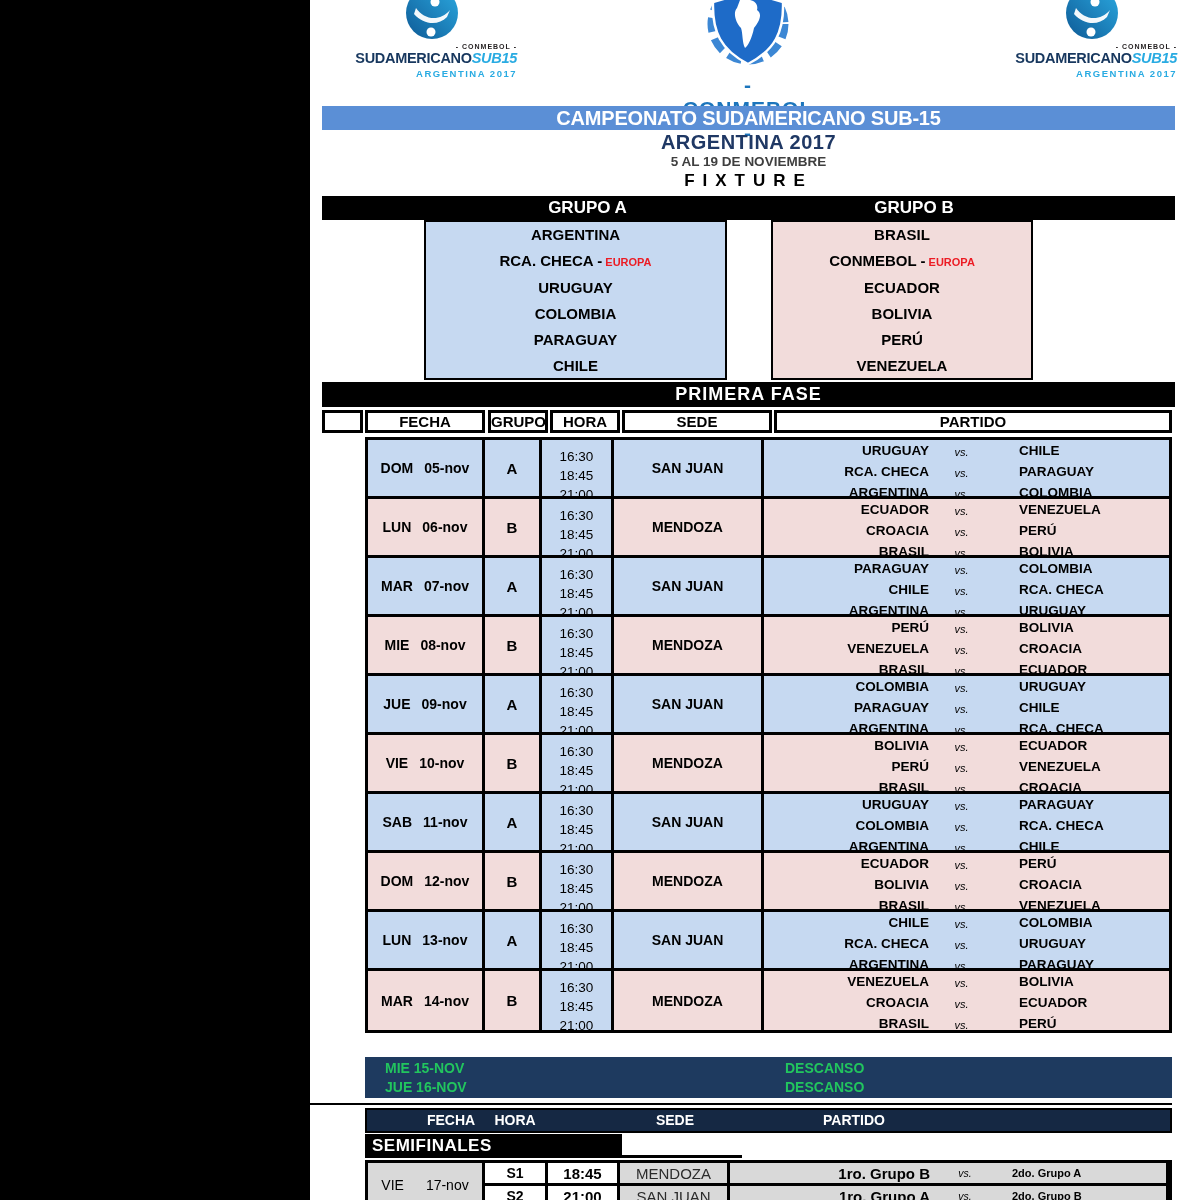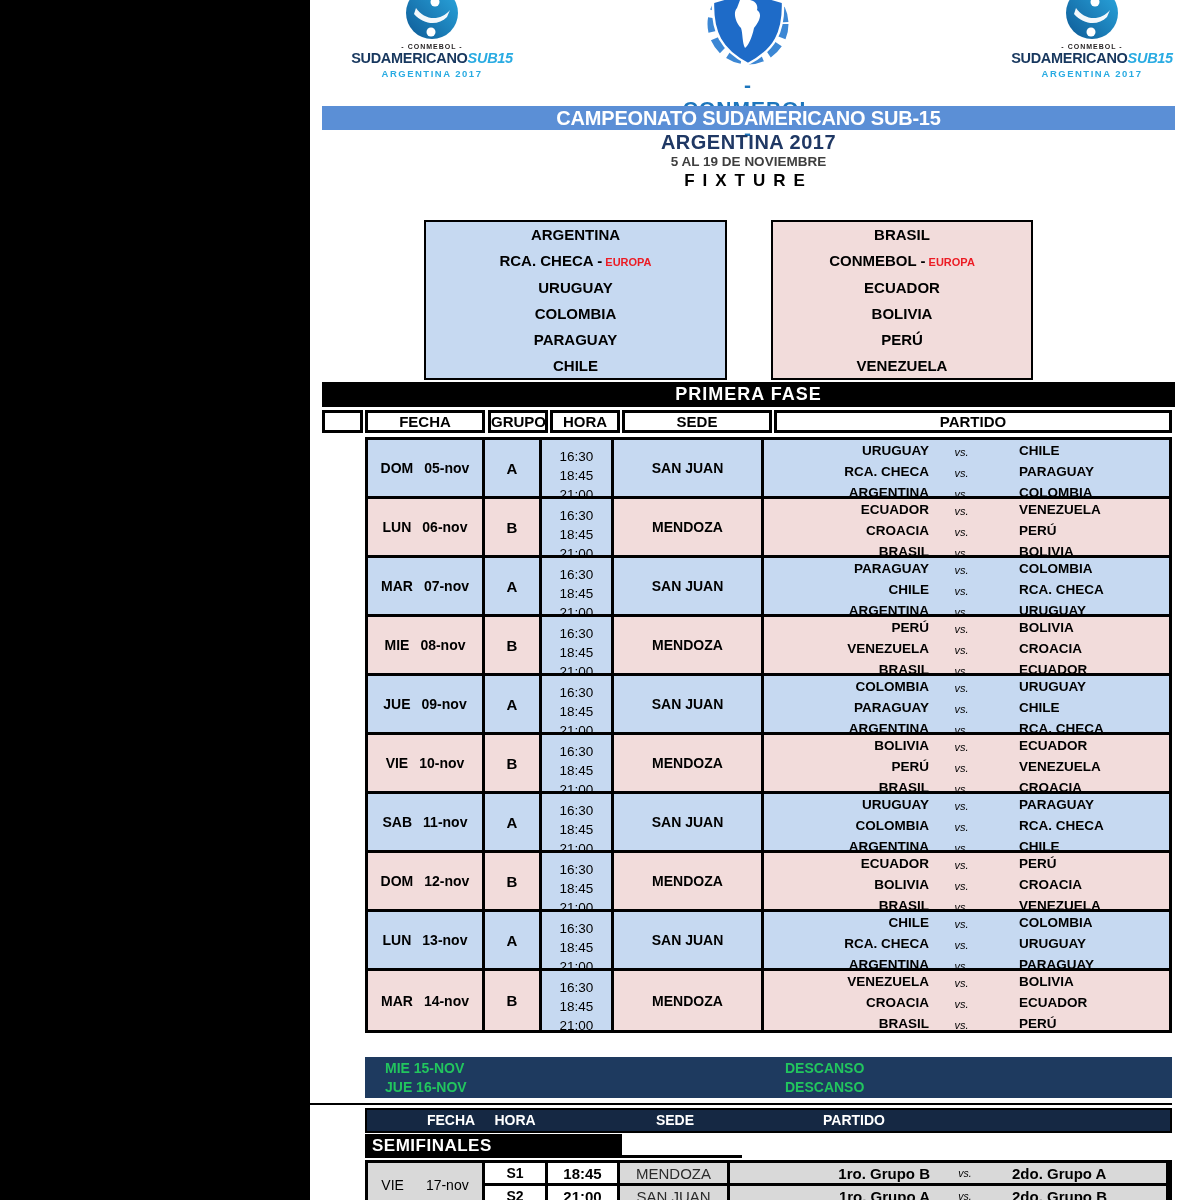--- a/index.html
+++ b/index.html
@@ -2,21 +2,21 @@
 <html><head>
 <meta charset="utf-8">
 <style>
   * { margin:0; padding:0; box-sizing:border-box; }
   html,body { background:#000; }
   .page { position:relative; width:1200px; height:1200px; background:#000;
           font-family:"Liberation Sans","DejaVu Sans",sans-serif; overflow:hidden; }
   .panel { position:absolute; left:310px; top:0; width:890px; height:1200px; background:#fff; }
 
   
-  .side-badge { position:absolute; top:0; width:170px; text-align:center; }
+  .side-badge { position:absolute; top:0; width:170px; text-align:right; }
   .side-badge.left  { left:37px; }
   .side-badge.right { left:697px; }
   .badge-circle { display:block; margin:0 auto; }
   .conmebol-small { font-size:7px; font-weight:bold; letter-spacing:1px; color:#231f20; margin-top:3px; }
   .sud-line { font-size:14.5px; font-weight:bold; color:#17375E; letter-spacing:-0.3px; white-space:nowrap; }
   .sud-line .accent { color:#29ABE2; font-style:italic; }
   .arg-line { font-size:9.5px; font-weight:bold; color:#29ABE2; letter-spacing:1.5px; margin-top:2px; }
 
   .center-logo { position:absolute; left:368px; top:-10px; width:140px; text-align:center; }
   .center-logo .conmebol-big { font-size:21px; font-weight:bold; color:#1B75BC; letter-spacing:1px; margin-top:1px; }
@@ -85,21 +85,21 @@
   .semi-table { position:absolute; left:55px; top:1160px; width:807px; height:52px; border:3px solid #000; 
                 display:grid; grid-template-columns:117px 63px 72px 110px 1fr; grid-auto-rows:23px; }
   .semi-table > div { border-right:3px solid #000; border-bottom:3px solid #000; background:#D9D9D9; overflow:hidden; }
   .s-date { grid-row:1 / 3; display:flex; align-items:center; justify-content:center; gap:22px; font-size:14px; }
   .s-code, .s-time { background:#fff !important; display:flex; align-items:center; justify-content:center; font-weight:bold; }
   .s-code { font-size:14px; } .s-time { font-size:15px; }
   .s-sede { display:flex; align-items:center; justify-content:center; font-size:15px; color:#2b2b2b; }
   .s-match { display:grid; grid-template-columns:200px 70px 1fr; align-items:center; }
   .s-match .home { text-align:right; font-weight:bold; font-size:15px; }
   .s-match .vs { text-align:center; font-style:italic; font-size:10.5px; }
-  .s-match .away { text-align:left; font-weight:bold; font-size:15px; padding-left:12px; }
+  .s-match .away { text-align:left; font-weight:bold; font-size:11px; padding-left:12px; }
 </style>
 </head>
 <body>
 
 <div class="page">
   <div class="panel">
 
     <div class="side-badge left">
       <svg class="badge-circle" width="52" height="40" viewBox="0 0 52 40">
         <defs>
@@ -137,20 +137,24 @@
         <path d="M47,10 C58,8 66,12 64,20 C70,24 66,32 61,38 C59,48 55,56 52,58 C49,52 50,44 48,38 C42,32 40,22 44,18 Z" fill="#fff"></path>
       </svg>
       <div class="conmebol-big">- CONMEBOL -</div>
     </div>
 
     <div class="banner">CAMPEONATO SUDAMERICANO SUB-15</div>
     <div class="title-arg">ARGENTINA 2017</div>
     <div class="title-dates">5 AL 19 DE NOVIEMBRE</div>
     <div class="title-fixture">FIXTURE</div>
 
+    <div class="group-bar">
+      <span style="left:114px; width:303px;">GRUPO A</span>
+      <span style="left:461px; width:262px;">GRUPO B</span>
+    </div>
     <div class="group-box box-a">
         <div class="team"><span>ARGENTINA</span></div>
         <div class="team"><span>RCA. CHECA -</span><span class="euro"> EUROPA</span></div>
         <div class="team"><span>URUGUAY</span></div>
         <div class="team"><span>COLOMBIA</span></div>
         <div class="team"><span>PARAGUAY</span></div>
         <div class="team"><span>CHILE</span></div>
       </div>
     <div class="group-box box-b">
         <div class="team"><span>BRASIL</span></div>

